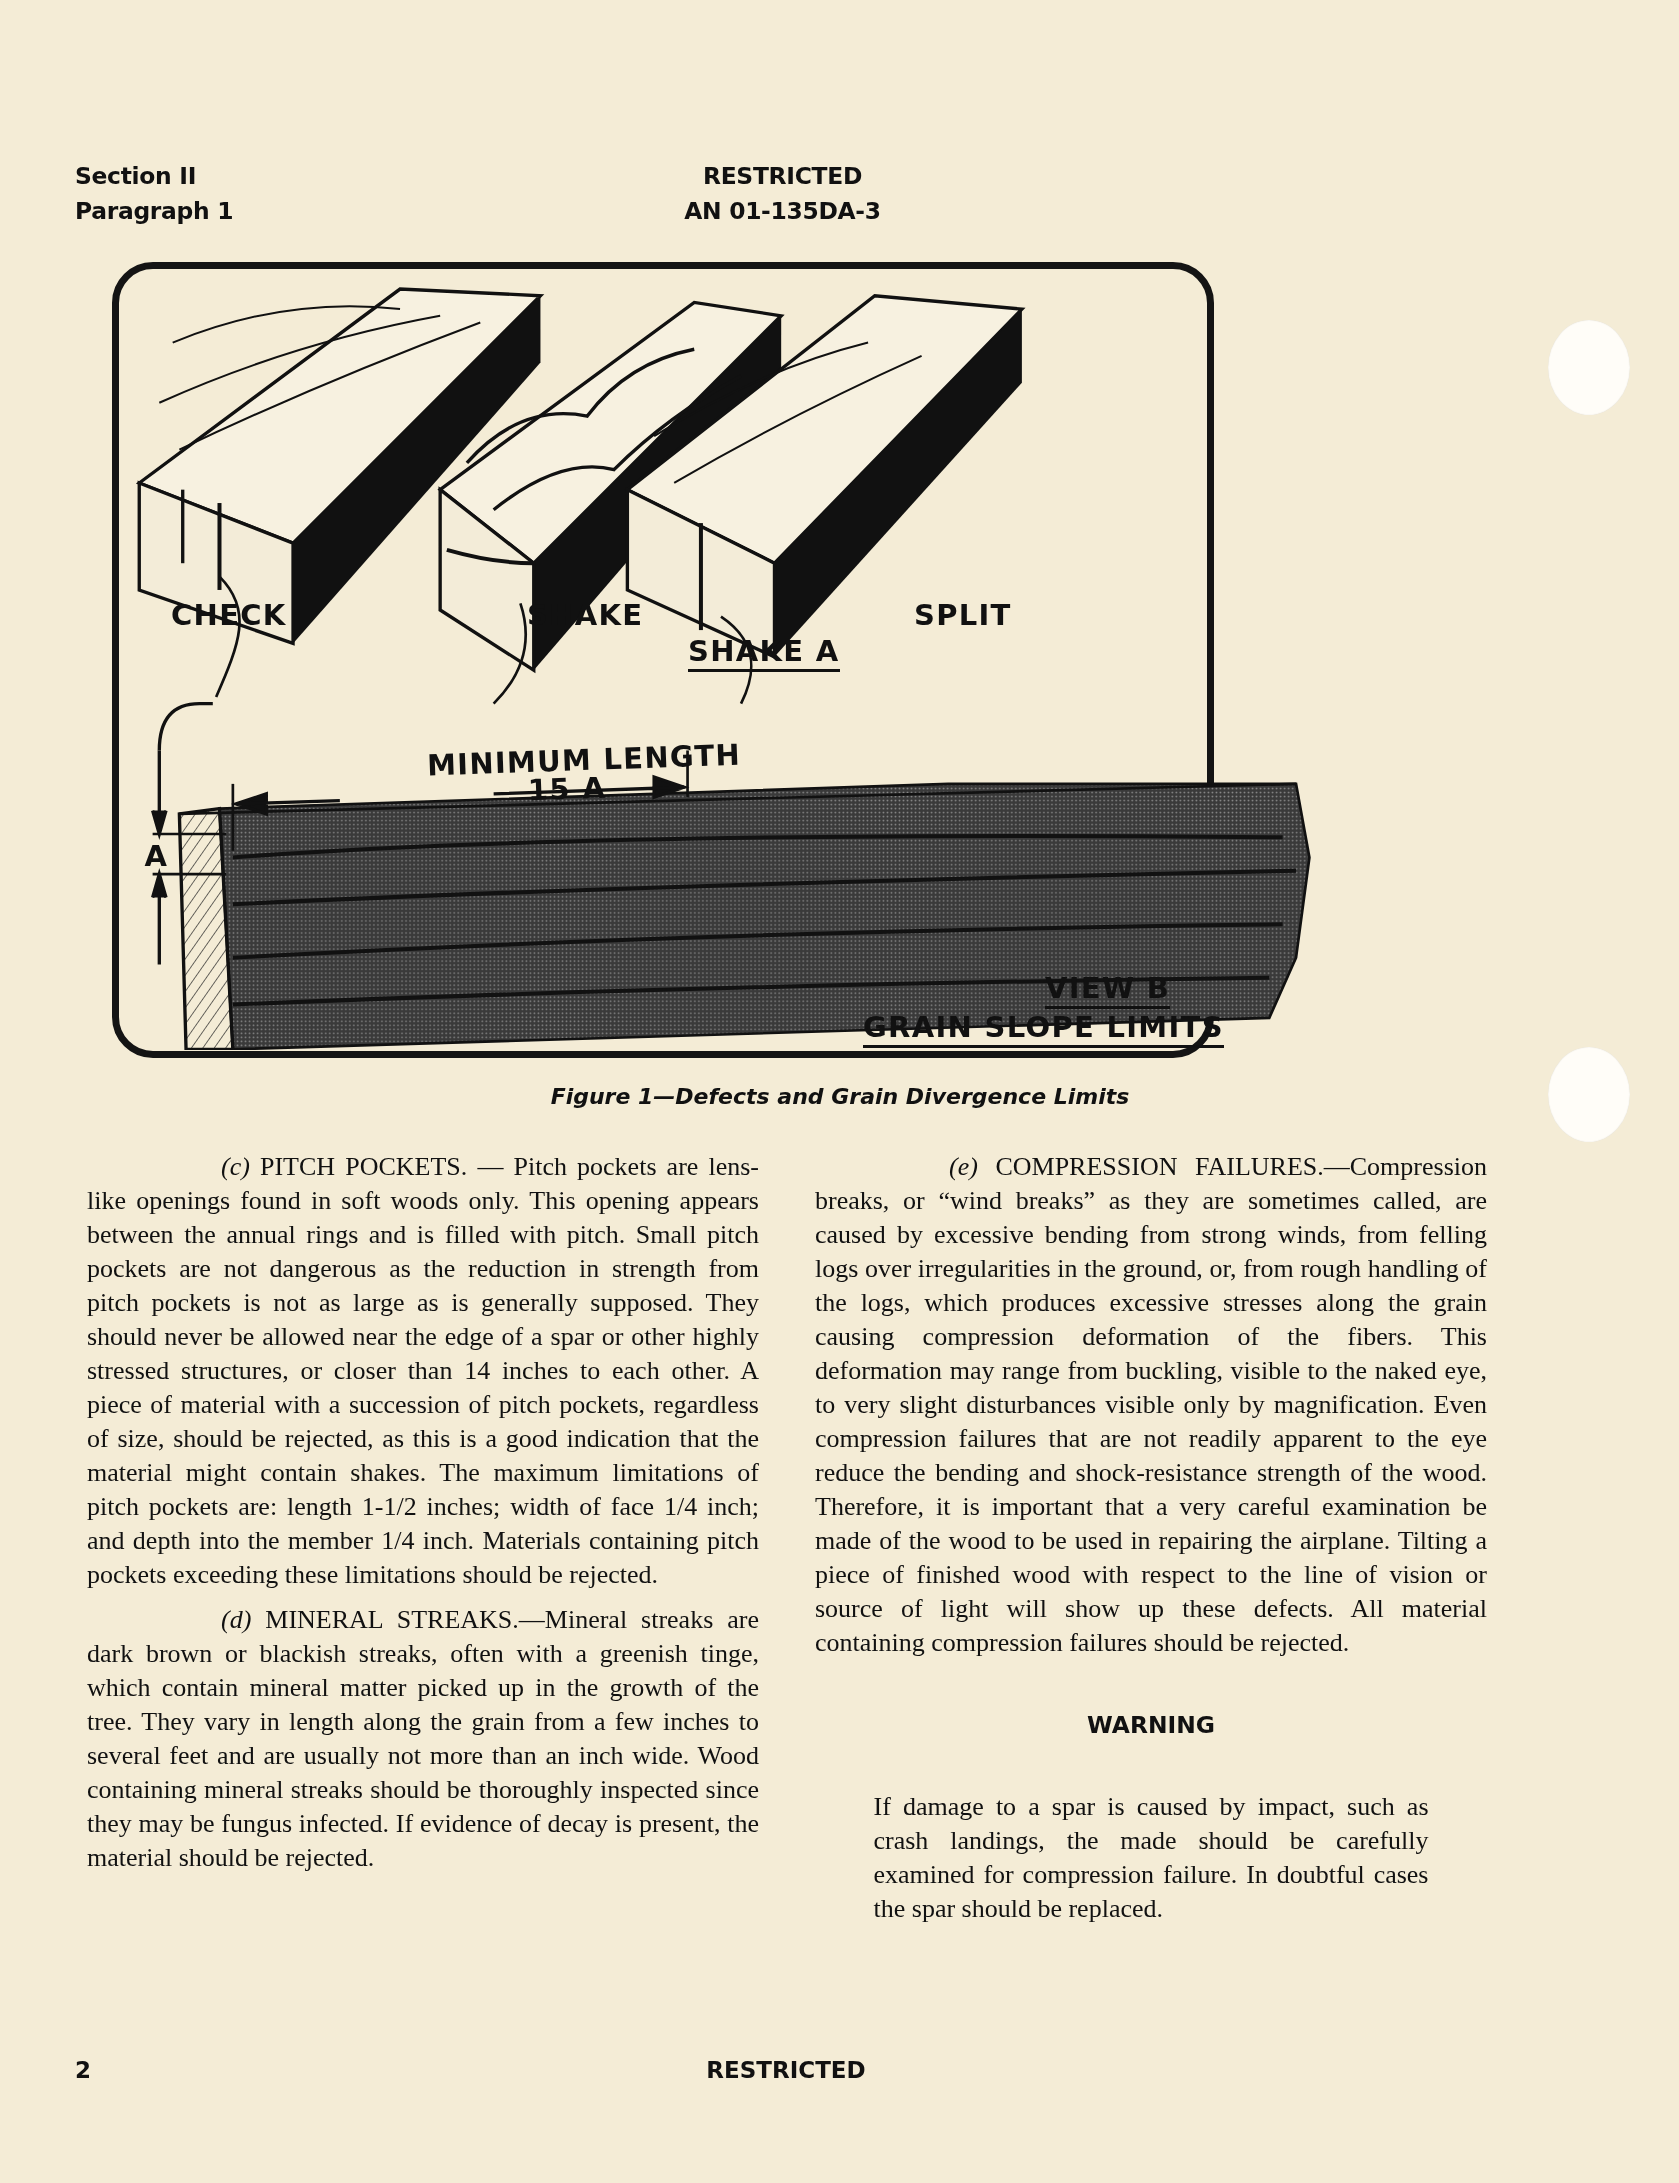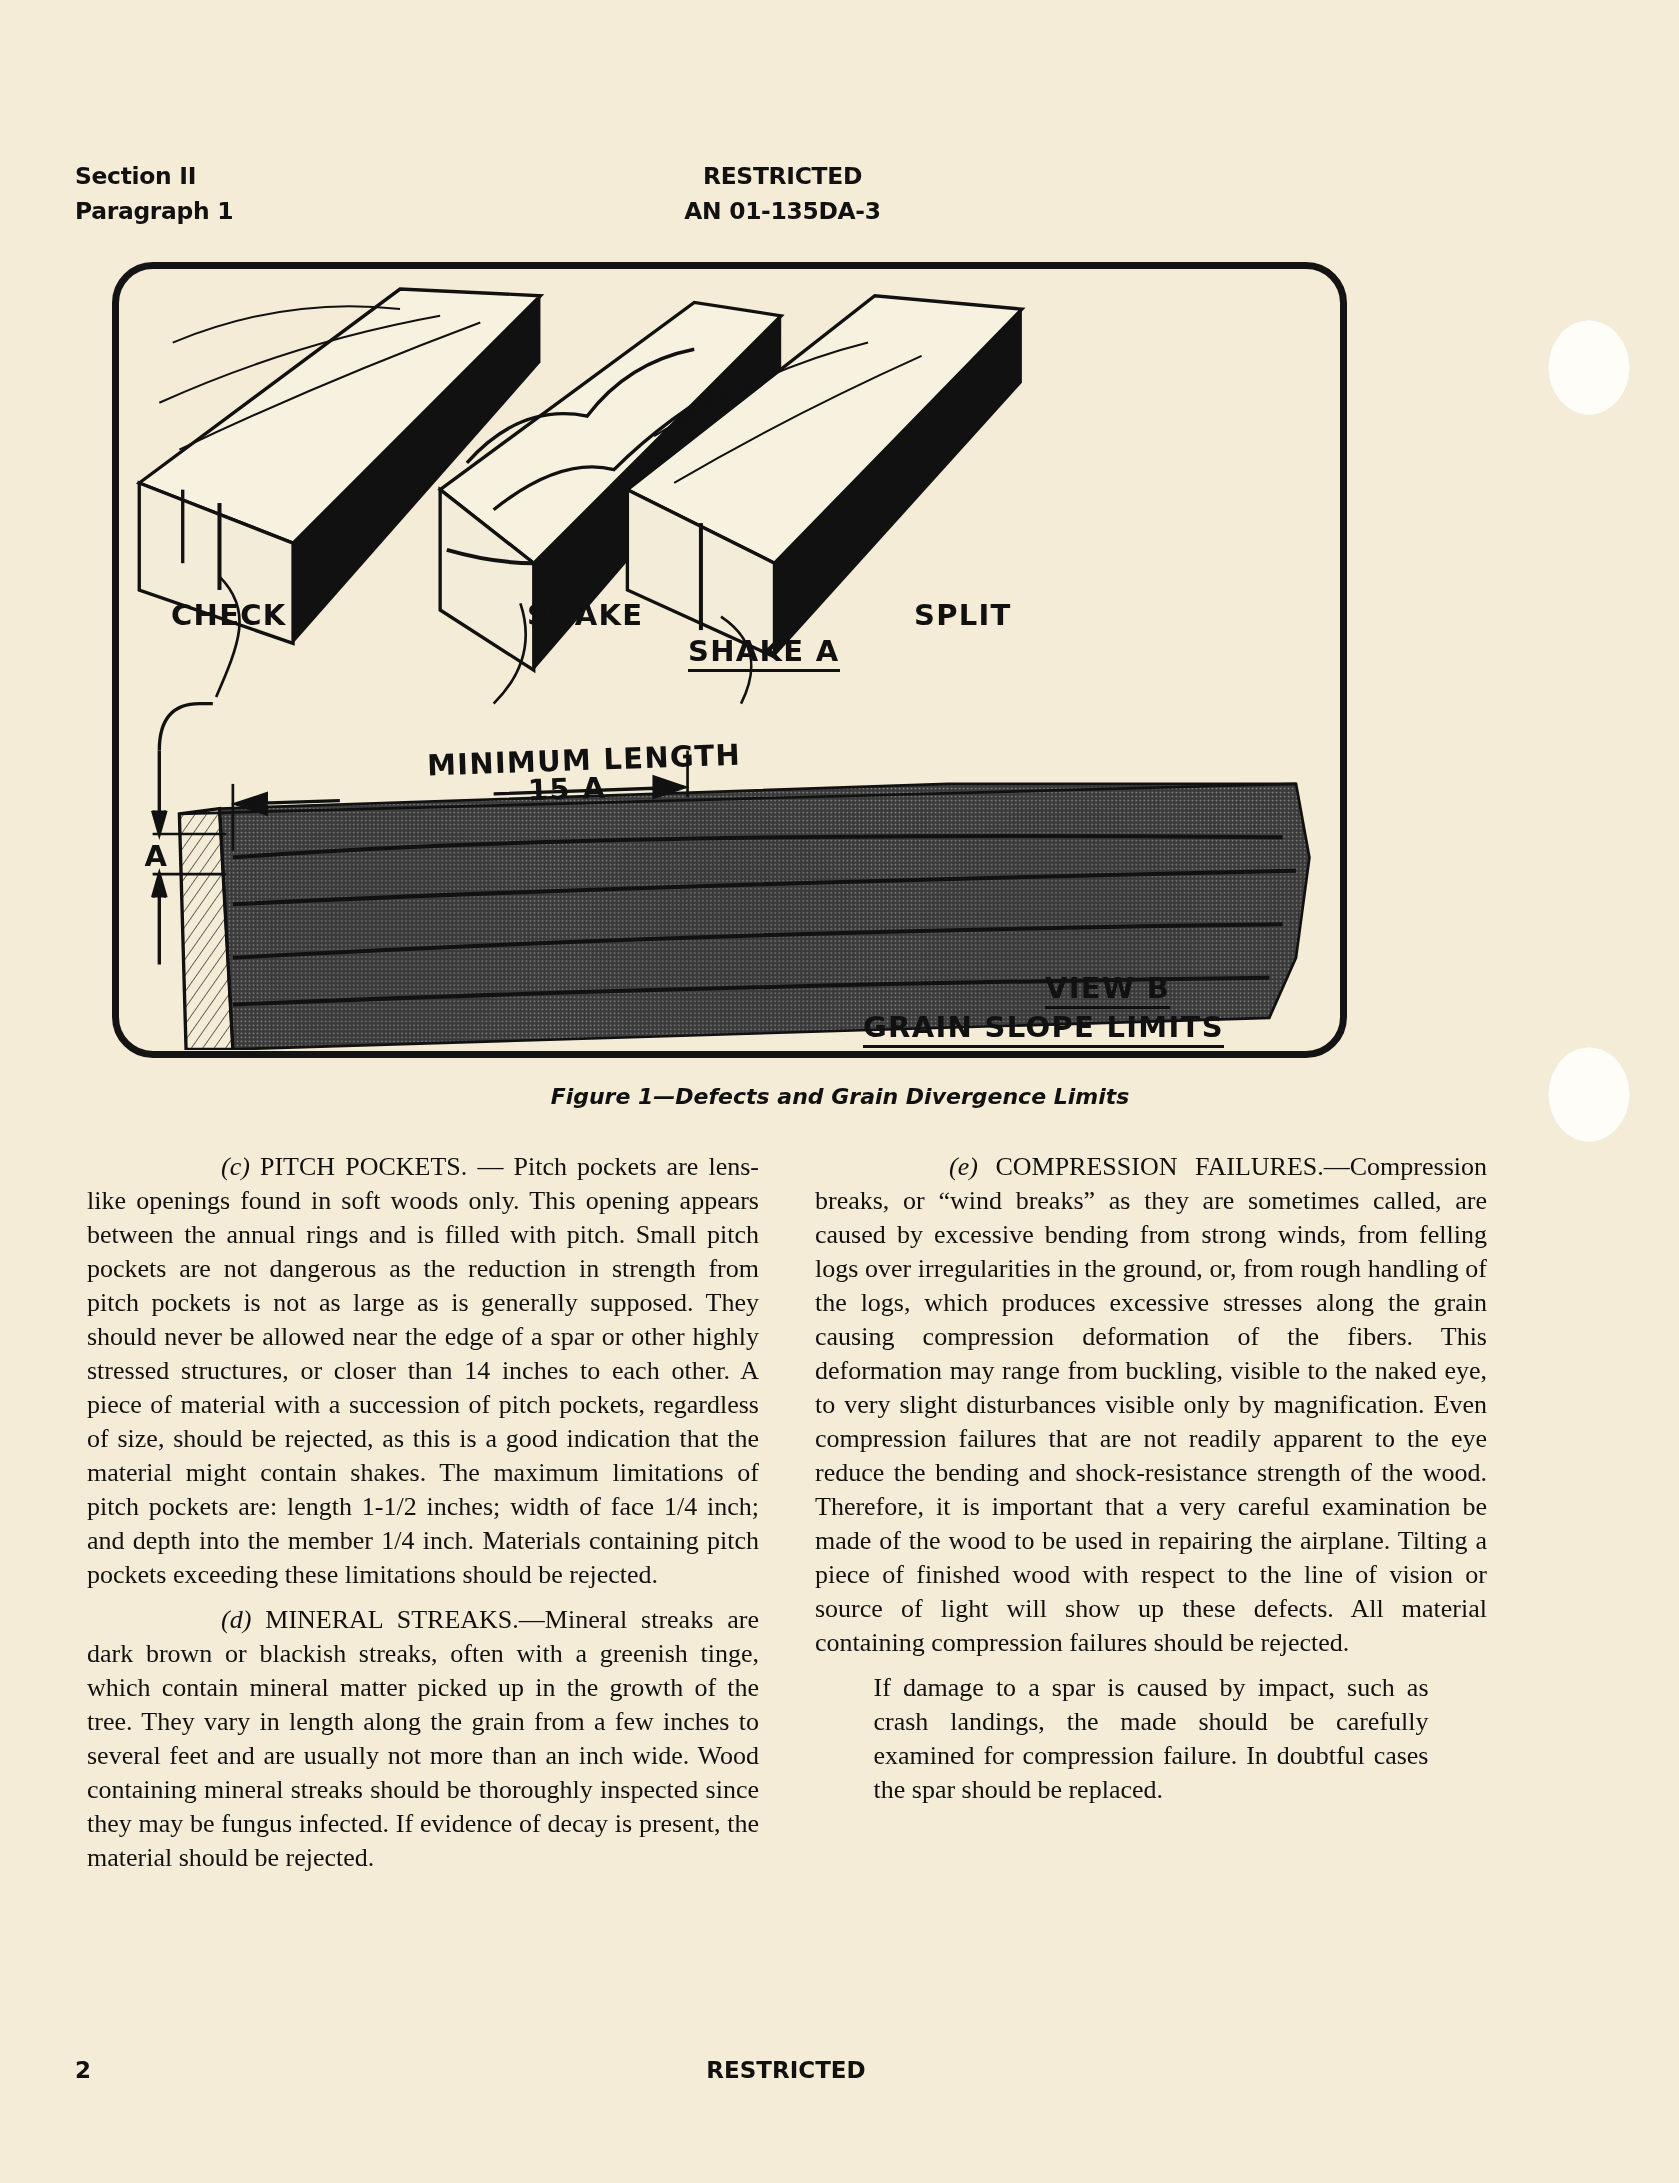--- a/index.html
+++ b/index.html
@@ -10,21 +10,21 @@
     color: #111;
   }
   .sans-bold { font-family: "DejaVu Sans", "Liberation Sans", sans-serif; font-weight: bold; }
 
   .hdr-left { position: absolute; left: 75px; top: 159px; font-size: 23.4px; line-height: 35px; letter-spacing: -0.3px; }
   .hdr-center { position: absolute; left: 602px; width: 361px; top: 159px; font-size: 23.4px; line-height: 35px; text-align: center; letter-spacing: -0.3px; }
 
   .punch { position: absolute; left: 1548px; width: 82px; height: 95px; border-radius: 50%; background: #fffdf8; box-shadow: inset 0 0 1.3px rgba(0,0,0,0.15); }
 
   .figure-frame {
-    position: absolute; left: 112px; top: 262px; width: 1235px; height: 796px;
+    position: absolute; left: 112px; top: 262px; width: 1102px; height: 796px;
     border: 7.4px solid #141414; border-radius: 41px; box-sizing: border-box;
   }
   .figure-frame svg { position: absolute; left: 0; top: 0; }
 
   .fig-label { position: absolute; font-family: "DejaVu Sans", sans-serif; font-weight: bold; font-size: 29px; letter-spacing: 1.3px; color: #111; white-space: nowrap; }
   .underline { border-bottom: 3.3px solid #111; padding-bottom: 1.3px; }
 
   .fig-caption { position: absolute; left: 0; width: 1680px; top: 1084px; text-align: center; font-family: "DejaVu Sans", sans-serif; font-weight: bold; font-style: italic; font-size: 22px; }
 
   .col { position: absolute; top: 1150px; width: 672px; font-family: "Liberation Serif", serif; font-size: 26px; line-height: 34px; text-align: justify; margin-left: 12px; }
@@ -135,18 +135,19 @@
     <span class="lead">(d)</span>
     <span>MINERAL STREAKS.</span><span>—Mineral streaks are dark brown or blackish streaks, often with a greenish tinge, which contain mineral matter picked up in the growth of the tree. They vary in length along the grain from a few inches to several feet and are usually not more than an inch wide. Wood containing mineral streaks should be thoroughly inspected since they may be fungus infected. If evidence of decay is present, the material should be rejected.</span>
   </p>
 </div>
 
 <div class="col col-right">
   <p>
     <span class="lead">(e)</span>
     <span>COMPRESSION FAILURES.</span><span>—Compression breaks, or “wind breaks” as they are sometimes called, are caused by excessive bending from strong winds, from felling logs over irregularities in the ground, or, from rough handling of the logs, which produces excessive stresses along the grain causing compression deformation of the fibers. This deformation may range from buckling, visible to the naked eye, to very slight disturbances visible only by magnification. Even compression failures that are not readily apparent to the eye reduce the bending and shock-resistance strength of the wood. Therefore, it is important that a very careful examination be made of the wood to be used in repairing the airplane. Tilting a piece of finished wood with respect to the line of vision or source of light will show up these defects. All material containing compression failures should be rejected.</span>
   </p>
+  <div class="warning-title">WARNING</div>
   <div class="warning-body">If damage to a spar is caused by impact, such as crash landings, the made should be carefully examined for compression failure. In doubtful cases the spar should be replaced.</div>
 </div>
 
 <div class="footer-page sans-bold">2</div>
 <div class="footer-restricted sans-bold">RESTRICTED</div>
 
 
 </body></html>

